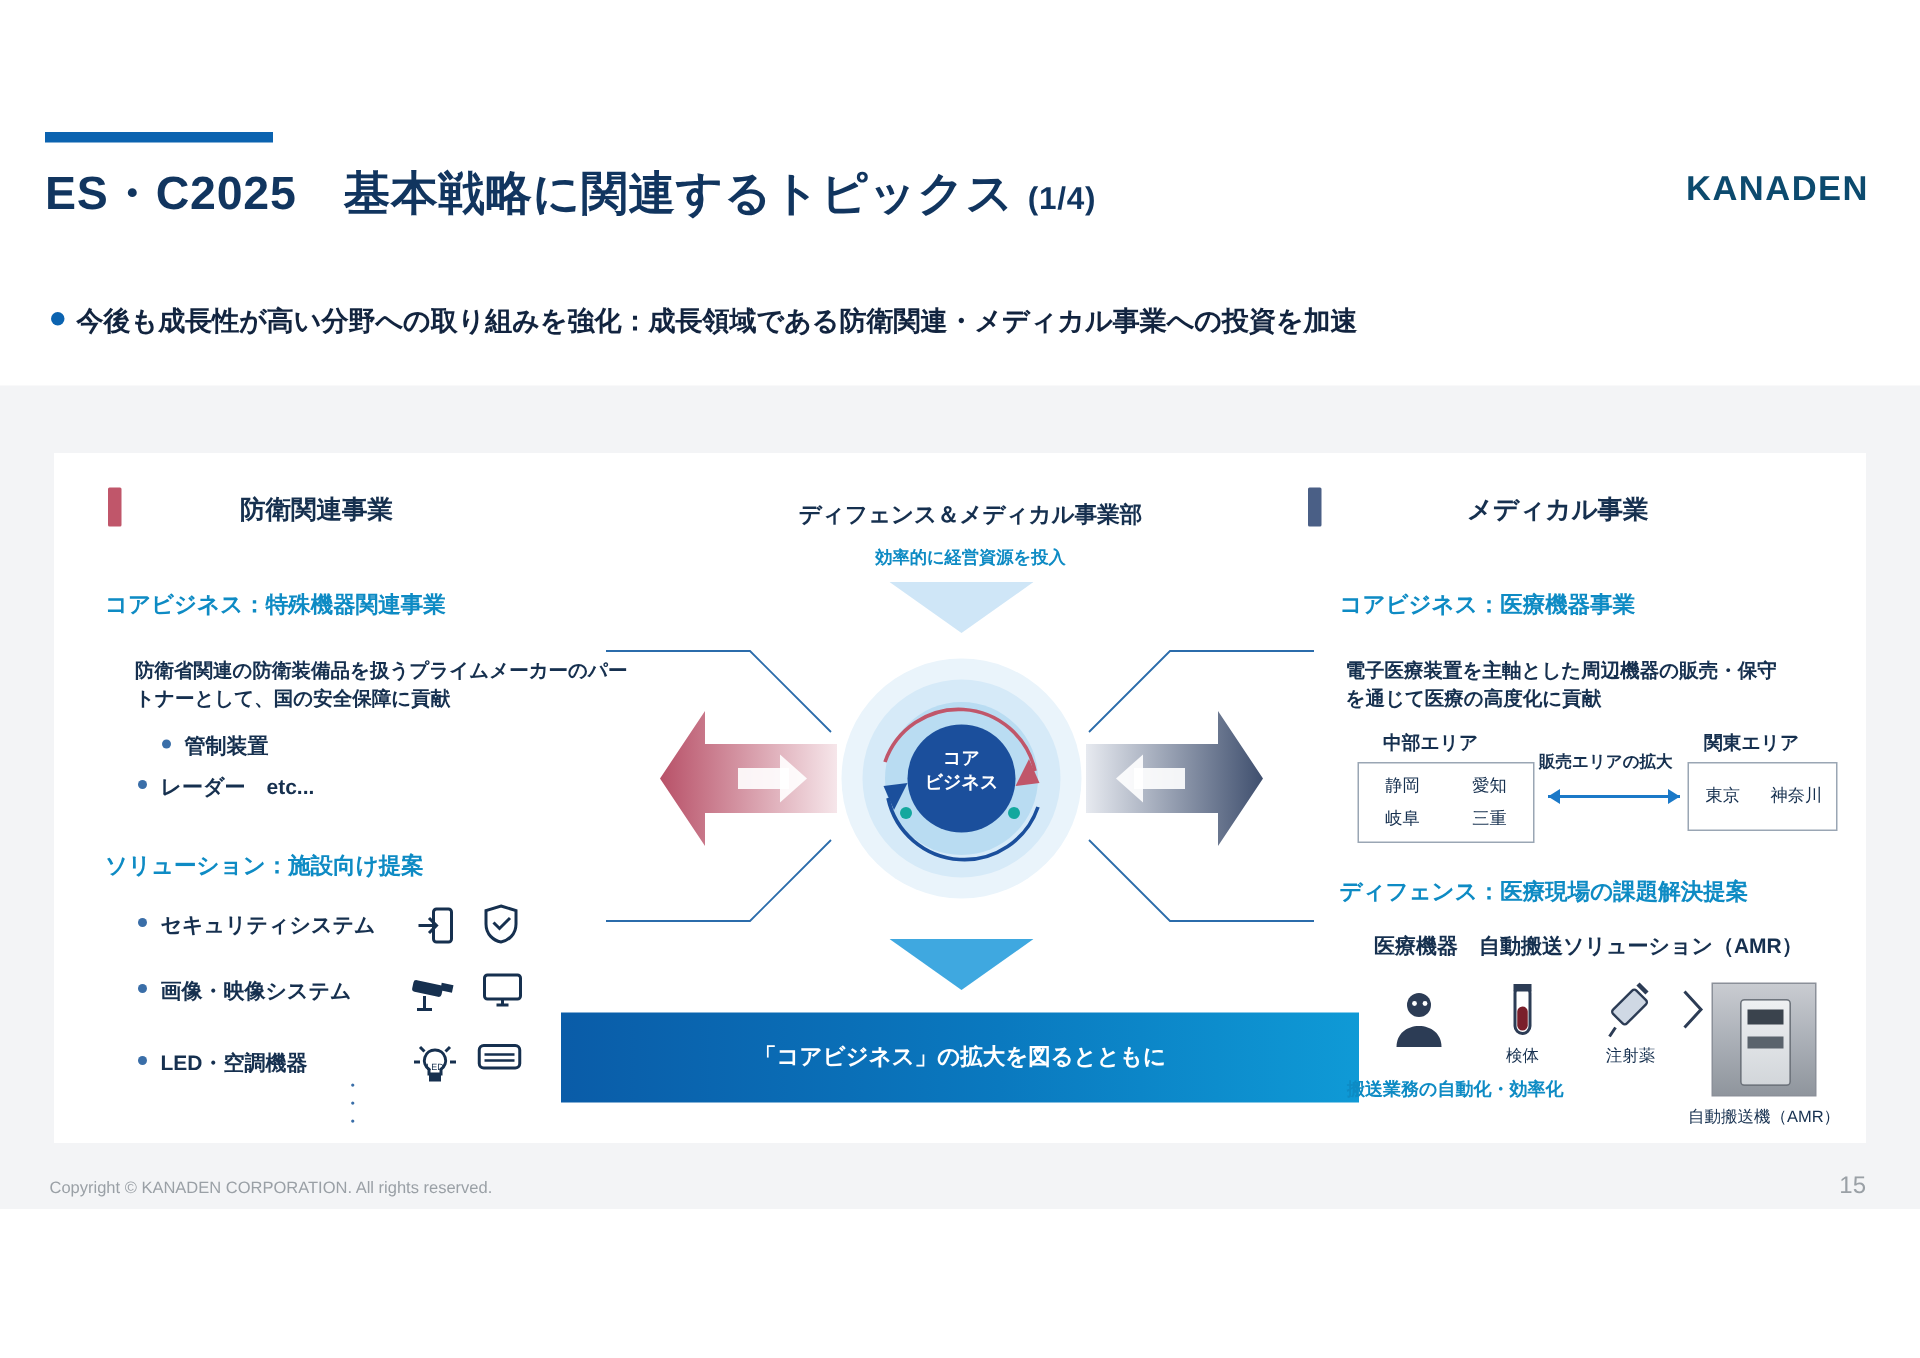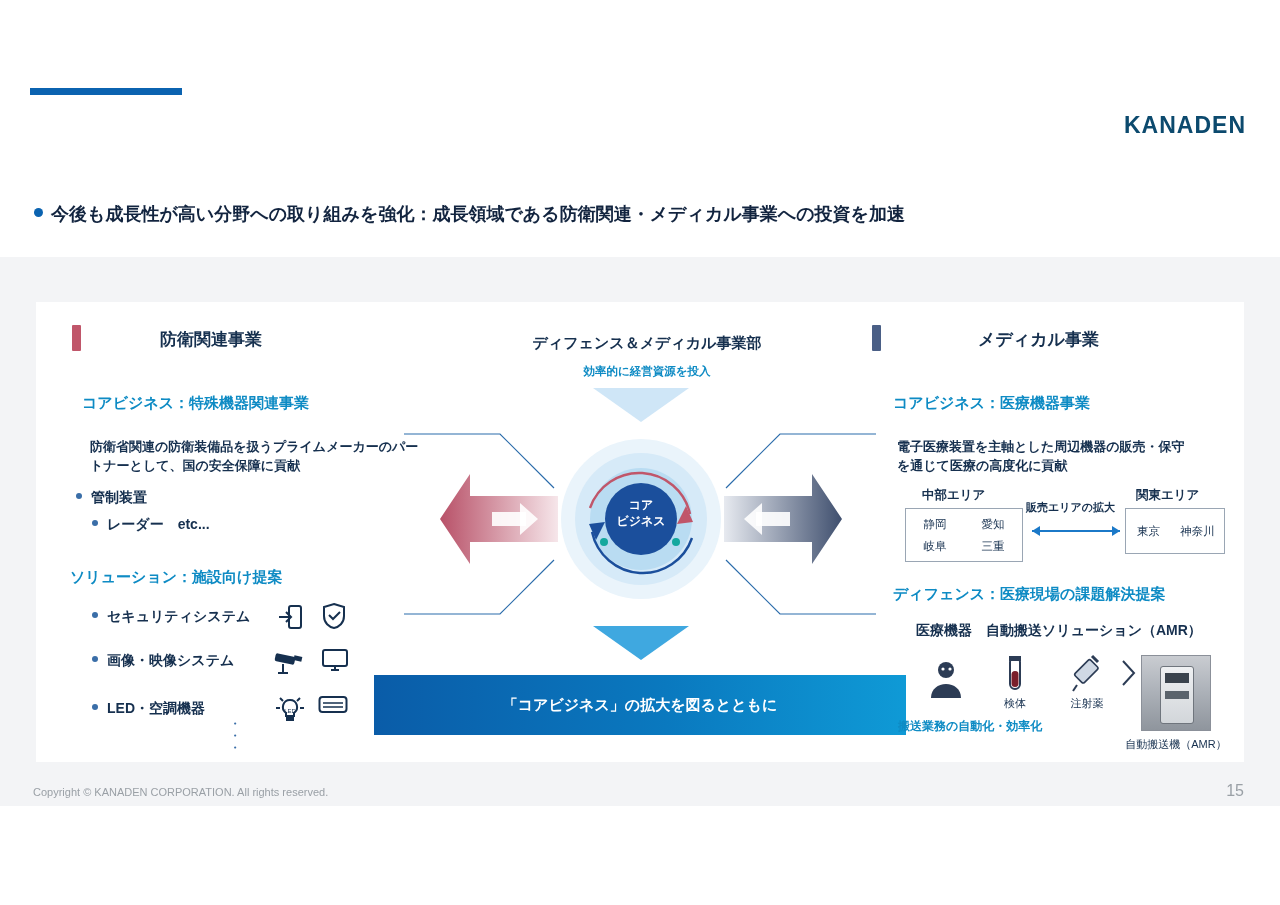--- a/index.html
+++ b/index.html
@@ -154,36 +154,40 @@
   }
   .icon{position:absolute;}
   svg{display:block;}
 </style>
 </head>
 <body>
 
 <div class="slide">
 
   <div class="accent-bar"></div>
+  <div class="title">
+    <span>ES・C2025　基本戦略に関連するトピックス</span>
+    <span class="small">(1/4)</span>
+  </div>
   <div class="logo">KANADEN</div>
 
   <div class="lead">
     <span class="dot"></span><span>今後も成長性が高い分野への取り組みを強化：成長領域である防衛関連・メディカル事業への投資を加速</span>
   </div>
 
   <div class="body-panel"></div>
   <div class="card"></div>
 
   <div class="tick" style="left:72px;top:325px;background:#c0566a;"></div>
   <div class="col-head" style="left:160px;top:328px;">防衛関連事業</div>
 
-  <div class="sec-head" style="left:70px;top:394px;margin-left:12px;">コアビジネス：特殊機器関連事業</div>
+  <div class="sec-head" style="left:70px;top:394px;">コアビジネス：特殊機器関連事業</div>
   <div class="para" style="left:90px;top:438px;width:330px;">防衛省関連の防衛装備品を扱うプライムメーカーのパートナーとして、国の安全保障に貢献</div>
 
-  <div class="bullet" style="left:76px;top:489px;">
+  <div class="bullet" style="left:108px;top:489px;">
     <span class="bdot"></span><span>管制装置</span>
   </div>
   <div class="bullet" style="left:92px;top:516px;">
     <span class="bdot"></span><span>レーダー　etc...</span>
   </div>
 
   <div class="sec-head" style="left:70px;top:568px;">ソリューション：施設向け提案</div>
 
   <div class="bullet" style="left:92px;top:608px;">
     <span class="bdot"></span><span>セキュリティシステム</span>

